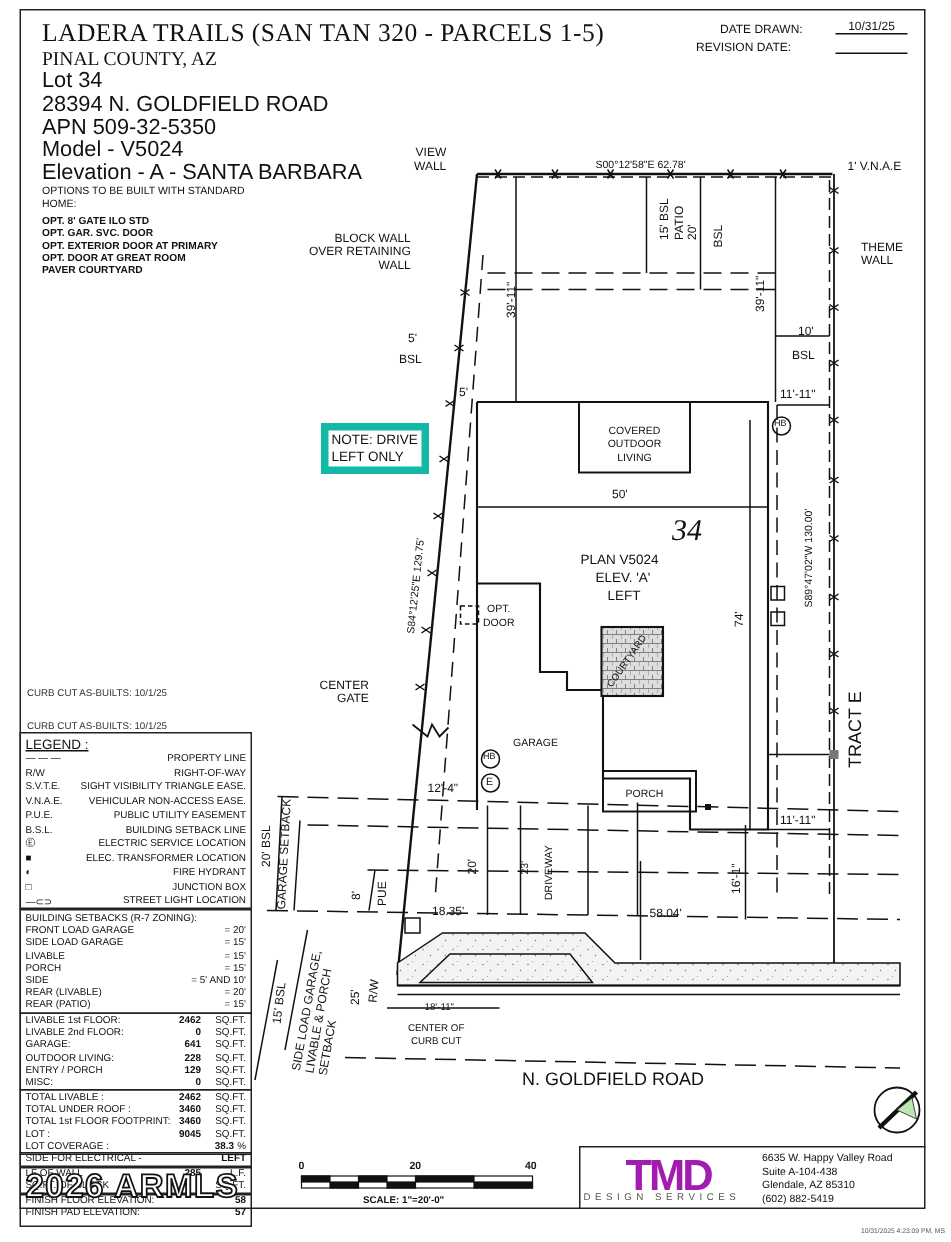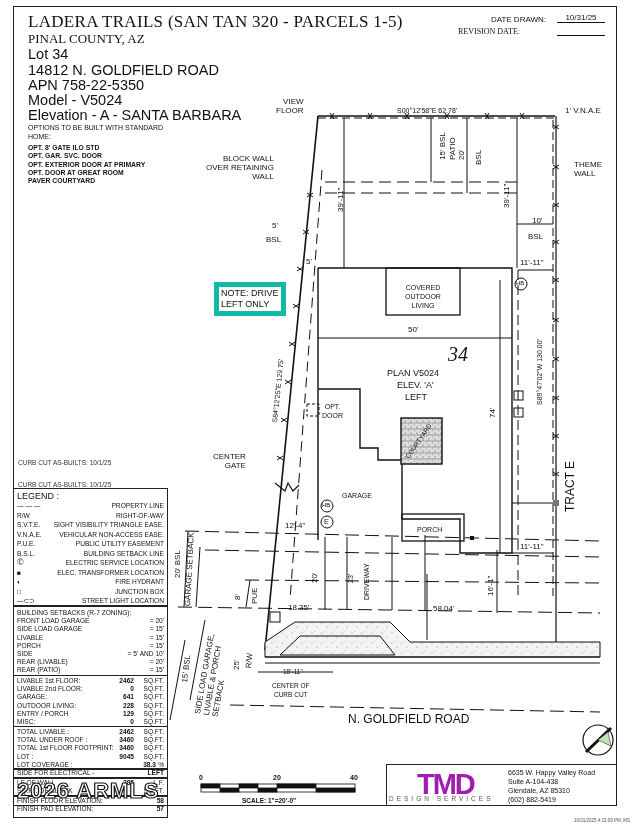--- a/index.html
+++ b/index.html
@@ -5,63 +5,63 @@
   html,body{margin:0;padding:0;background:#fff;}
   body{width:634px;height:828px;position:relative;overflow:hidden;font-family:"Liberation Sans",sans-serif;color:#111;}
   .frame{position:absolute;left:13px;top:6px;width:604px;height:800px;border:1.5px solid #222;box-sizing:border-box;}
   .abs{position:absolute;white-space:nowrap;}
   .serif{font-family:"Liberation Serif",serif;}
   .title{left:28px;top:12px;font-size:17px;letter-spacing:0.3px;}
   .county{left:28px;top:31px;font-size:13px;}
   .info{left:28px;font-size:14.5px;}
   .opts-head{left:28px;top:123px;font-size:7px;line-height:9px;white-space:normal;width:140px;}
   .opts{left:28px;top:144px;font-size:6.8px;font-weight:bold;line-height:8.3px;}
-  .date-lbl{font-size:8px;text-align:right;}
+  .date-lbl{font-size:8px;text-align:left;}
   .date-val{font-size:8px;border-bottom:1px solid #111;width:48px;text-align:center;}
   .label{font-size:8px;line-height:9px;}
   .curb{left:18px;font-size:6.5px;color:#333;}
   
   .legend{position:absolute;left:13px;top:488px;width:155px;height:118px;border:1px solid #222;box-sizing:border-box;font-size:6.6px;}
-  .legend .lh{position:absolute;left:3px;top:2px;font-size:9px;}
+  .legend .lh{position:absolute;left:3px;top:2px;font-size:9px;text-decoration:underline;}
   .legend .row{position:absolute;left:3px;right:3px;height:9.5px;display:flex;justify-content:space-between;align-items:center;}
   .tbl{position:absolute;left:13px;width:155px;border:1px solid #222;box-sizing:border-box;font-size:6.6px;}
   .tbl .row{display:flex;justify-content:space-between;height:8.2px;line-height:8.2px;padding:0 3px;}
   .tbl .row b{font-weight:bold;}
   .unit{display:inline-block;width:30px;text-align:right;}
   .logo-box{position:absolute;left:386px;top:764px;width:231px;height:42px;border-left:1.5px solid #222;border-top:1.5px solid #222;box-sizing:border-box;}
   .tmd{position:absolute;left:30px;top:3px;font-size:29px;font-weight:bold;color:#a21caf;letter-spacing:-2px;}
   .ds{position:absolute;left:2px;top:30px;font-size:6.5px;letter-spacing:3px;color:#555;}
   .addr{position:absolute;left:121px;top:3px;font-size:7px;line-height:9px;}
   .stamp{position:absolute;right:4px;top:818px;font-size:4.5px;color:#555;}
   .watermark{position:absolute;left:17px;top:778px;font-size:22px;font-weight:bold;color:#fff;-webkit-text-stroke:1.2px #111;letter-spacing:1px;}
 </style>
 </head>
 <body>
 
 <div class="frame"></div>
 
 <div class="abs serif title">LADERA TRAILS (SAN TAN 320 - PARCELS 1-5)</div>
 <div class="abs serif county">PINAL COUNTY, AZ</div>
 <div class="abs info" style="top:46px">Lot  34</div>
-<div class="abs info" style="top:62px">14812 N. GOLDFIELD ROAD</div>
-<div class="abs info" style="top:77px">APN 758-22-5350</div>
+<div class="abs info" style="top:62px">28394 N. GOLDFIELD ROAD</div>
+<div class="abs info" style="top:77px">APN 509-32-5350</div>
 <div class="abs info" style="top:92px">Model - V5024</div>
 <div class="abs info" style="top:107px">Elevation - A - SANTA BARBARA</div>
 <div class="abs opts-head">OPTIONS TO BE BUILT WITH STANDARD HOME:</div>
 <div class="abs opts">
   <div>OPT. 8' GATE ILO STD</div>
   <div>OPT. GAR. SVC. DOOR</div>
   <div>OPT. EXTERIOR DOOR AT PRIMARY</div>
   <div>OPT. DOOR AT GREAT ROOM</div>
   <div>PAVER COURTYARD</div>
 </div>
 
 <div class="abs date-lbl" style="left:480px;top:15px;width:66px;">DATE DRAWN:</div>
 <div class="abs date-val" style="left:557px;top:13px;">10/31/25</div>
-<div class="abs date-lbl" style="left:444px;top:27px;width:76px;font-family:Liberation Serif, serif;">REVISION DATE:</div>
+<div class="abs date-lbl" style="left:464px;top:27px;width:76px;">REVISION DATE:</div>
 <div class="abs date-val" style="left:557px;top:27px;height:8px;"></div>
 
 <svg class="abs" style="left:0;top:0" width="634" height="828">
   <defs>
     <pattern id="paver" width="6" height="6" patternUnits="userSpaceOnUse">
       <rect width="6" height="6" fill="#ddd"></rect>
       <path d="M0 3H6M3 0V3M0 3V6" stroke="#777" stroke-width="0.6"></path>
     </pattern>
     <pattern id="conc" width="10" height="10" patternUnits="userSpaceOnUse">
       <rect width="10" height="10" fill="#f3f3f3"></rect>
@@ -166,21 +166,21 @@
     <rect x="201" y="784" width="19" height="4" fill="#111"></rect>
     <rect x="220" y="788" width="19" height="4" fill="#111"></rect>
     <rect x="239" y="784" width="19" height="4" fill="#111"></rect>
     <rect x="258" y="788" width="19" height="4" fill="#111"></rect>
     <rect x="277" y="784" width="39" height="4" fill="#111"></rect>
     <rect x="316" y="788" width="39" height="4" fill="#111"></rect>
   </g>
 </svg>
 
 <div class="abs label" style="left:276px;top:97px;text-align:right;white-space:pre;">VIEW
-FLOOR</div>
+WALL</div>
 <div class="abs label" style="left:397px;top:106px;font-size:7px;">S00°12'58"E 62.78'</div>
 <div class="abs label" style="left:565px;top:106px;">1' V.N.A.E</div>
 <div class="abs label" style="left:574px;top:160px;white-space:pre;">THEME
 WALL</div>
 <div class="abs label" style="left:206px;top:154px;text-align:right;white-space:pre;">BLOCK WALL
 OVER RETAINING
 WALL</div>
 <div class="abs label" style="left:438px;top:160px;transform:rotate(-90deg);transform-origin:left top;">15' BSL</div>
 <div class="abs label" style="left:448px;top:160px;transform:rotate(-90deg);transform-origin:left top;white-space:pre;">PATIO
 20'</div>

